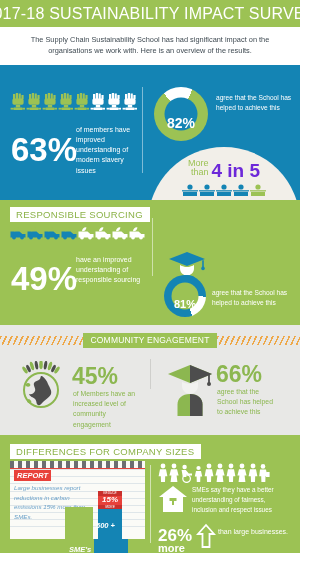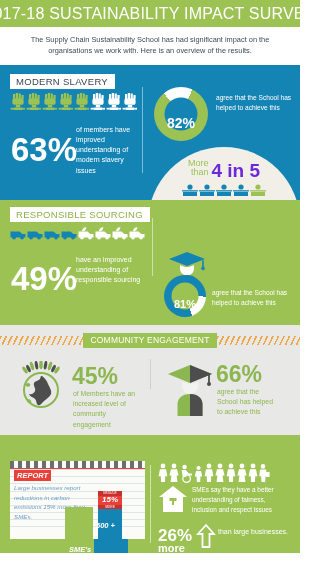--- a/index.html
+++ b/index.html
@@ -122,23 +122,20 @@
 <body>
 
 <div class="page">
 
   <div class="hdr">
     <div class="hdr-title">2017-18 SUSTAINABILITY IMPACT SURVEY</div>
   </div>
   <div class="intro">The Supply Chain Sustainability School has had significant impact on the organisations we work with. Here is an overview of the results.</div>
 
   <div class="blue">
-    <div class="ms-chip">
-      <span class="chip">MODERN SLAVERY</span>
-    </div>
 
     <div class="hands">
       <svg width="15" height="22" viewBox="0 0 15 22">
           <g fill="#9cc254">
             <path d="M3 2h2.2v5H3zM5.8 1h2.2v6H5.8zM8.6 1.6h2.2v5.4H8.6zM11.4 3h2.2v4h-2.2z"></path>
             <rect x="2.4" y="6.5" width="11.2" height="6.2" rx="1.6"></rect>
             <rect x="5.8" y="13" width="4.4" height="2.4"></rect>
             <rect x="3.2" y="15.4" width="9.6" height="2.6" rx="0.8"></rect>
             <rect x="0.6" y="15.8" width="2.4" height="1.8"></rect>
             <rect x="13" y="15.8" width="2" height="1.8"></rect>
@@ -417,20 +414,23 @@
         <path d="M26 31c-8 0-12.5 4.6-12.5 10.4V53h25V41.4C38.5 35.6 34 31 26 31z" fill="#8cb750"></path>
         <path d="M26 31v22h12.5V41.4C38.5 35.6 34 31 26 31z" fill="#4d4d4d"></path>
       </svg>
     </div>
 
     <div class="ce-pct" style="left:216px; top:38px;">66%</div>
     <div class="ce-txt" style="left:217px; top:62px; width:62px;">agree that the School has helped to achieve this</div>
   </div>
 
   <div class="green2">
+    <div class="df-chip">
+      <span class="chip">DIFFERENCES FOR COMPANY SIZES</span>
+    </div>
 
     <div class="notepad">
       <div class="nplines">
         <div class="npline"></div>
           <div class="npline"></div>
           <div class="npline"></div>
         <div class="npline"></div>
           <div class="npline"></div>
           <div class="npline"></div>
         <div class="npline"></div>

